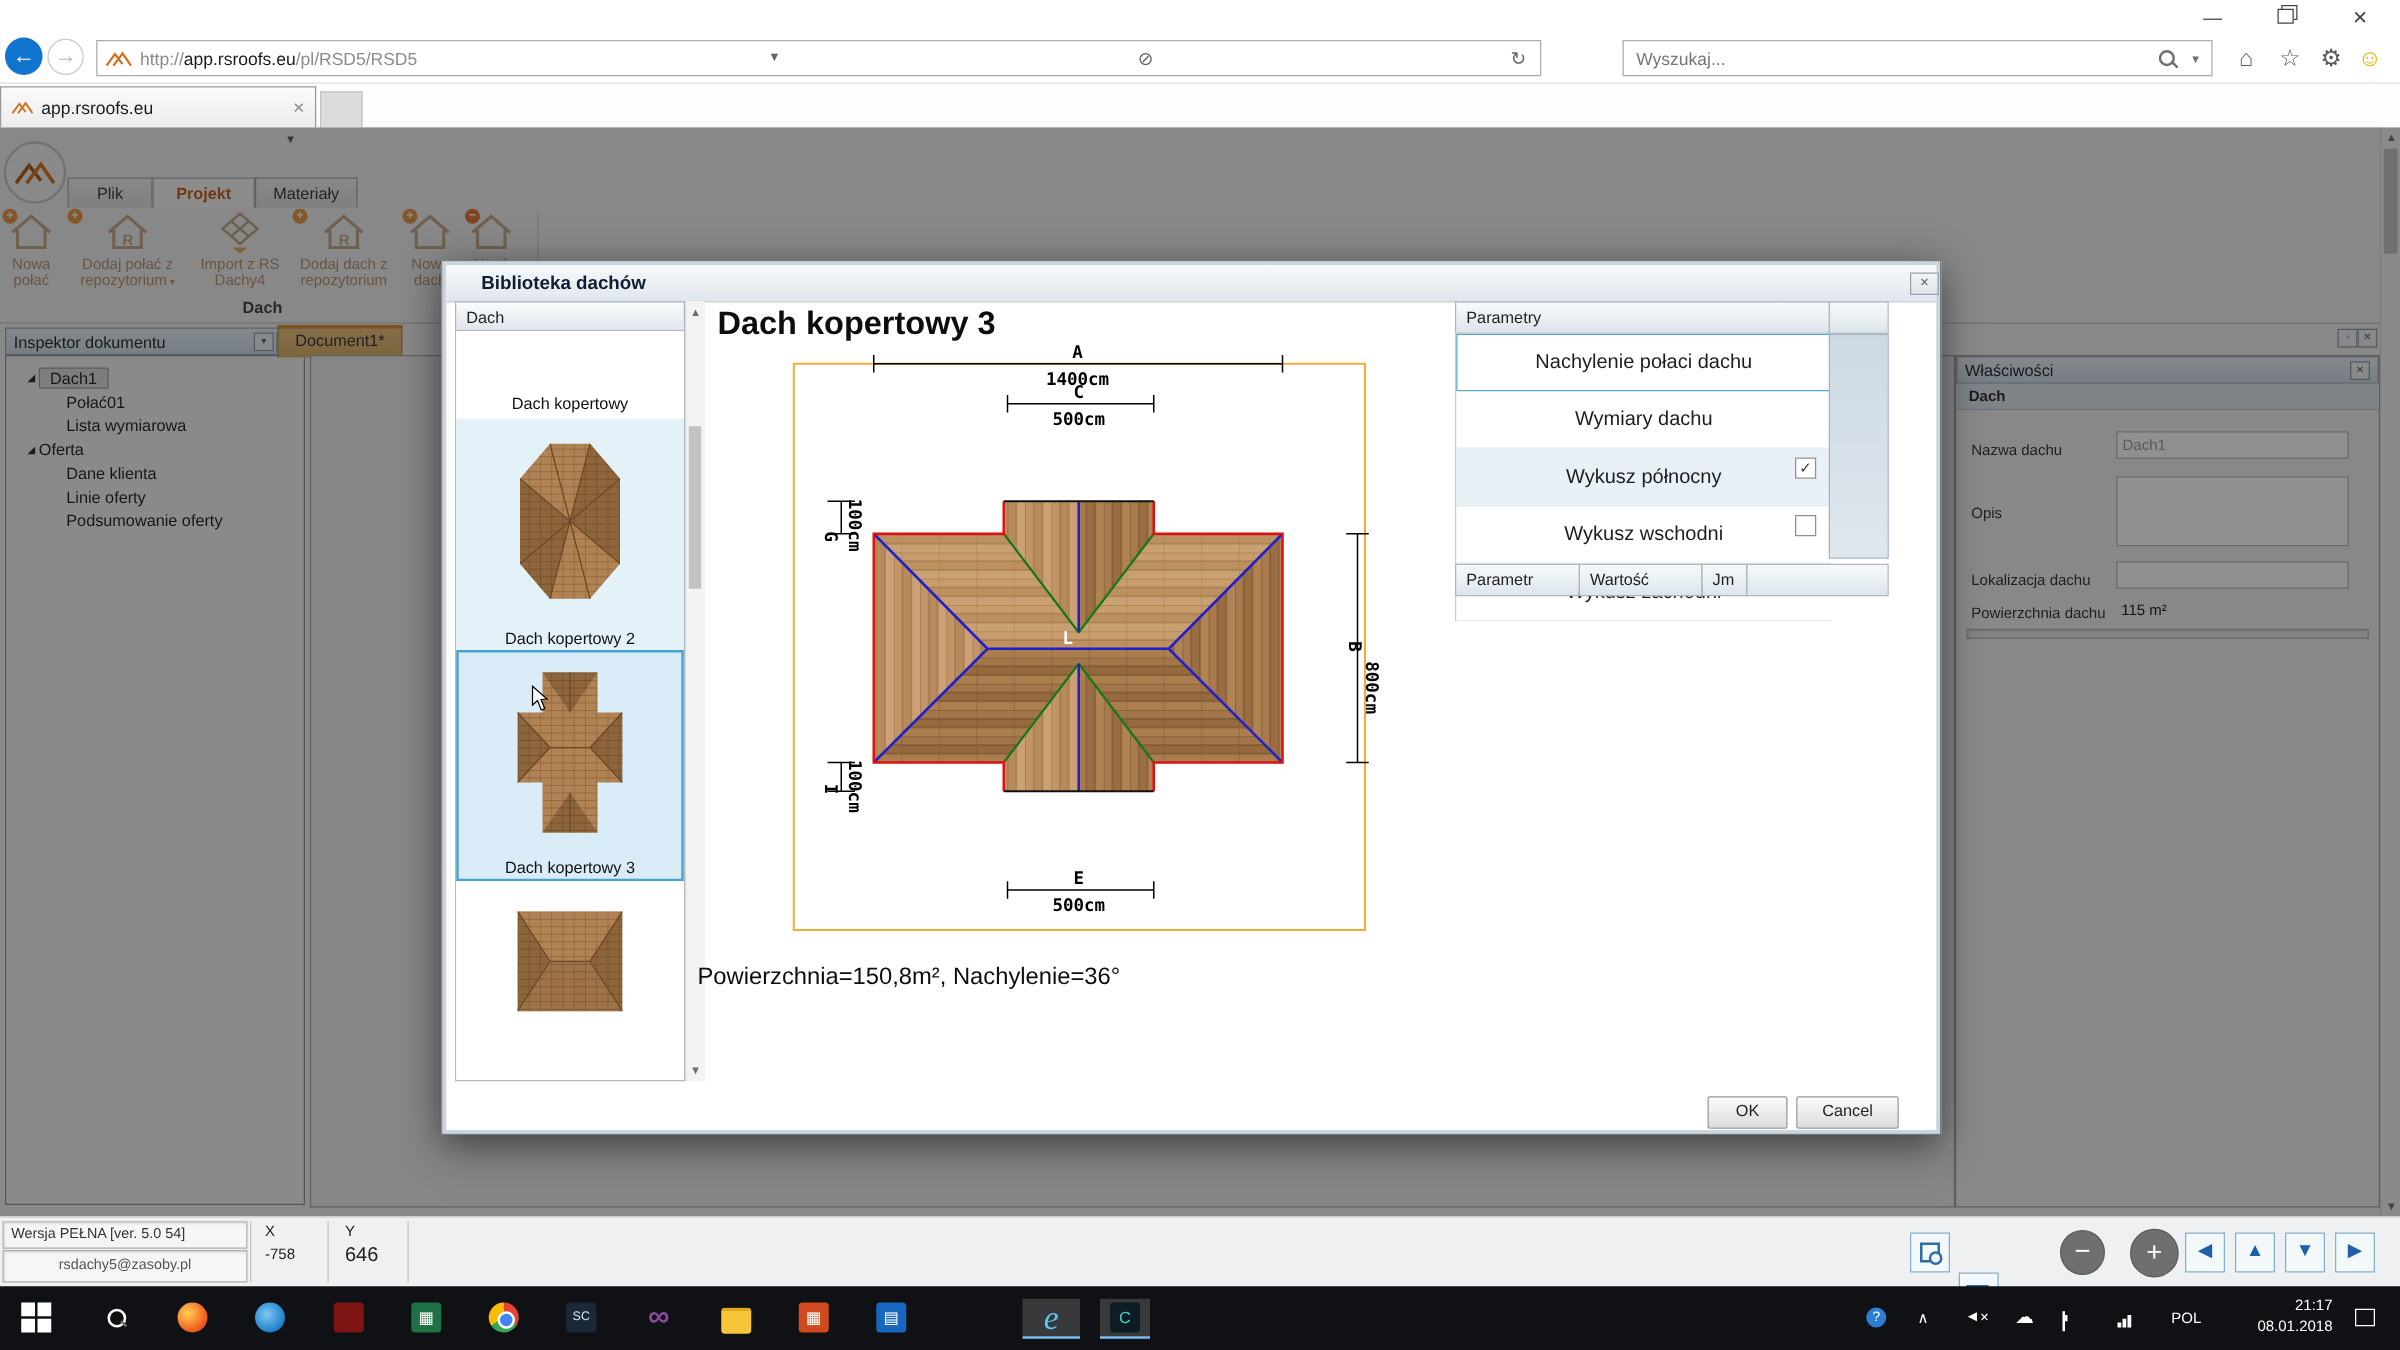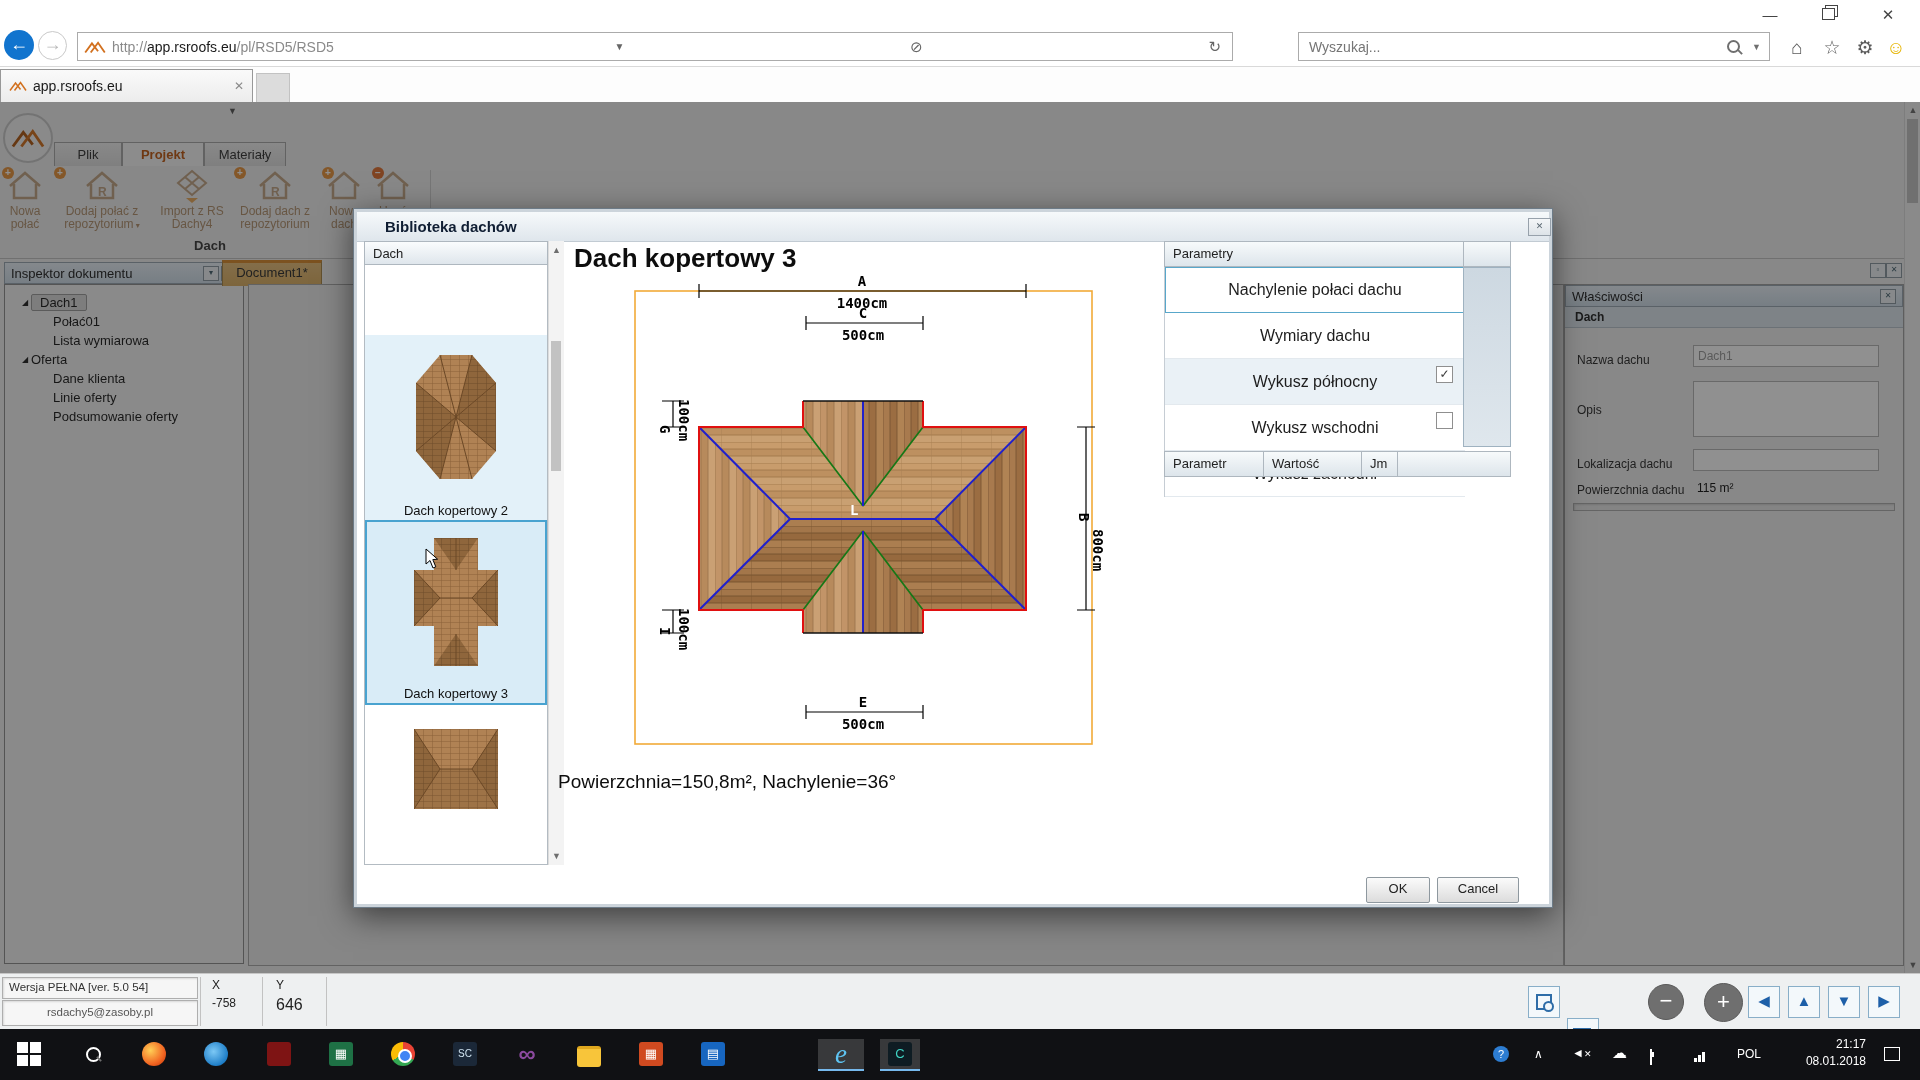--- a/index.html
+++ b/index.html
@@ -267,20 +267,23 @@
 <div class="abs dim-overlay"></div>
 
 <div class="abs dialog">
   <div class="abs dlg-title">
     <span>Biblioteka dachów</span>
   </div>
   <div class="abs closebox" style="left:1174px">✕</div>
 
   <div class="abs lhead" style="left:10px;top:32px;width:184px;height:24px"><span>Dach</span></div>
   <div class="abs" style="left:10px;top:56px;width:184px;height:600px;border:1px solid #b3bbc2;border-top:none;background:#fff;box-sizing:border-box">
+    <div class="abs litem" style="left:0;top:0;width:182px;height:70px;background:#fff">
+      <div class="cap abs" style="left:0;top:50px;width:182px">Dach kopertowy</div>
+    </div>
     <div class="abs litem" style="left:0;top:70px;width:182px;height:185px;background:#e3f1f9">
       <svg width="84" height="140" viewBox="0 0 84 140" style="margin-top:12px">
         <defs>
           <pattern id="shA" width="9" height="6" patternUnits="userSpaceOnUse">
               <rect width="9" height="6" fill="#b08254"></rect>
               <path d="M0,0 H9 M0,0 V6" stroke="#8a6138" stroke-width="1"></path>
             </pattern>
           <pattern id="shB" width="9" height="6" patternUnits="userSpaceOnUse">
               <rect width="9" height="6" fill="#8f663c"></rect>
               <path d="M0,0 H9 M0,0 V6" stroke="#6d4b2a" stroke-width="1"></path>

